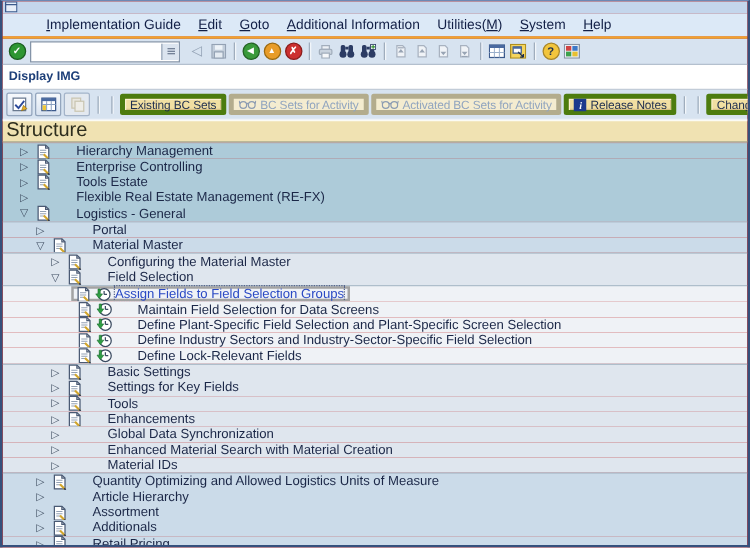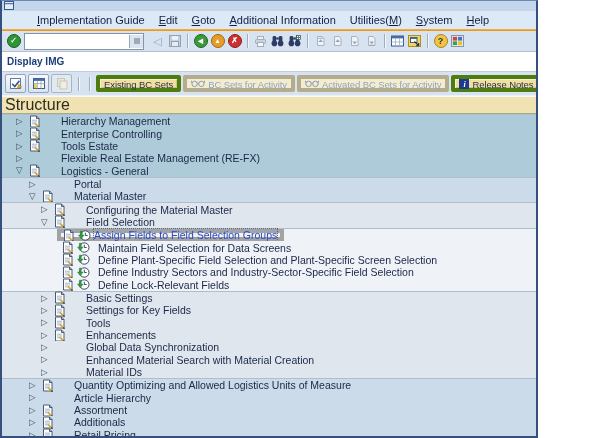--- a/index.html
+++ b/index.html
@@ -1,16 +1,16 @@
 <!DOCTYPE html>
 <html><head>
 <meta charset="utf-8">
 <style>
   html,body{margin:0;padding:0;background:#fff}
-  .window{position:relative;width:538px;height:438px;box-sizing:border-box;
+  .window{position:relative;width:600px;height:438px;box-sizing:border-box;
     border:2px solid #35507c;border-top:1px solid #6d88b4;background:#b91c1c;
     font-family:"Liberation Sans",sans-serif;overflow:hidden}
   .titlebar{height:10px;background:#c4d6ec;display:flex;align-items:flex-start;padding-left:2px}
   .menubar{height:18px;background:#dce9f7;display:flex;align-items:center;padding-left:28px;
     font-size:11px;color:#121f46}
   .menu-item{padding:1px 7px;white-space:nowrap;cursor:default}
   .accent{height:2px;background:linear-gradient(#f7b64f,#e8920a)}
   .toolbar{height:20px;background:#d7e3f0;border-bottom:1px solid #b4c0ce;display:flex;
     align-items:center;padding-left:3px}
   .tbtn{height:16px;min-width:17px;display:flex;align-items:center;justify-content:center;flex:none}
@@ -47,25 +47,25 @@
     color:#1b2747;box-sizing:border-box;white-space:nowrap}
   .lvl1{background:#adcbd9;padding-left:14px}
   .lvl2{background:#cbdbe9;padding-left:27px}
   .lvl3{background:#dfe6ee;padding-left:39px}
   .lvl4{background:#eff2f6;padding-left:59px}
   .band-top{border-top:1px solid #aebecb}
   .arrow{width:12px;flex:none;font-size:8.5px;color:#3e4c60;line-height:1}
   .docslot{width:13px;height:13px;flex:none;display:flex;align-items:center}
   .actslot{width:14px;height:13px;flex:none;margin-left:2px;display:flex;align-items:center}
   .spacer{width:20px;flex:none}
-  .lvl4 .label{margin-left:8px}
+  .lvl4 .label{margin-left:20px}
   .label{white-space:nowrap}
   .trow.hl{padding-left:55px}
   .redbox{display:flex;align-items:center;height:100%;box-sizing:border-box;
-    border:4px solid #a3a3a3;padding:0 3px 0 1px}
+    border:2px solid #a3a3a3;padding:0 3px 0 1px}
   .redbox .label{margin-left:3px}
   .sel{color:#2a49c4;outline:1px dotted #56648a}
   u{text-decoration:underline}
   svg{display:block}
 </style>
 </head>
 <body>
 
 <div class="window">
   <div class="titlebar">

